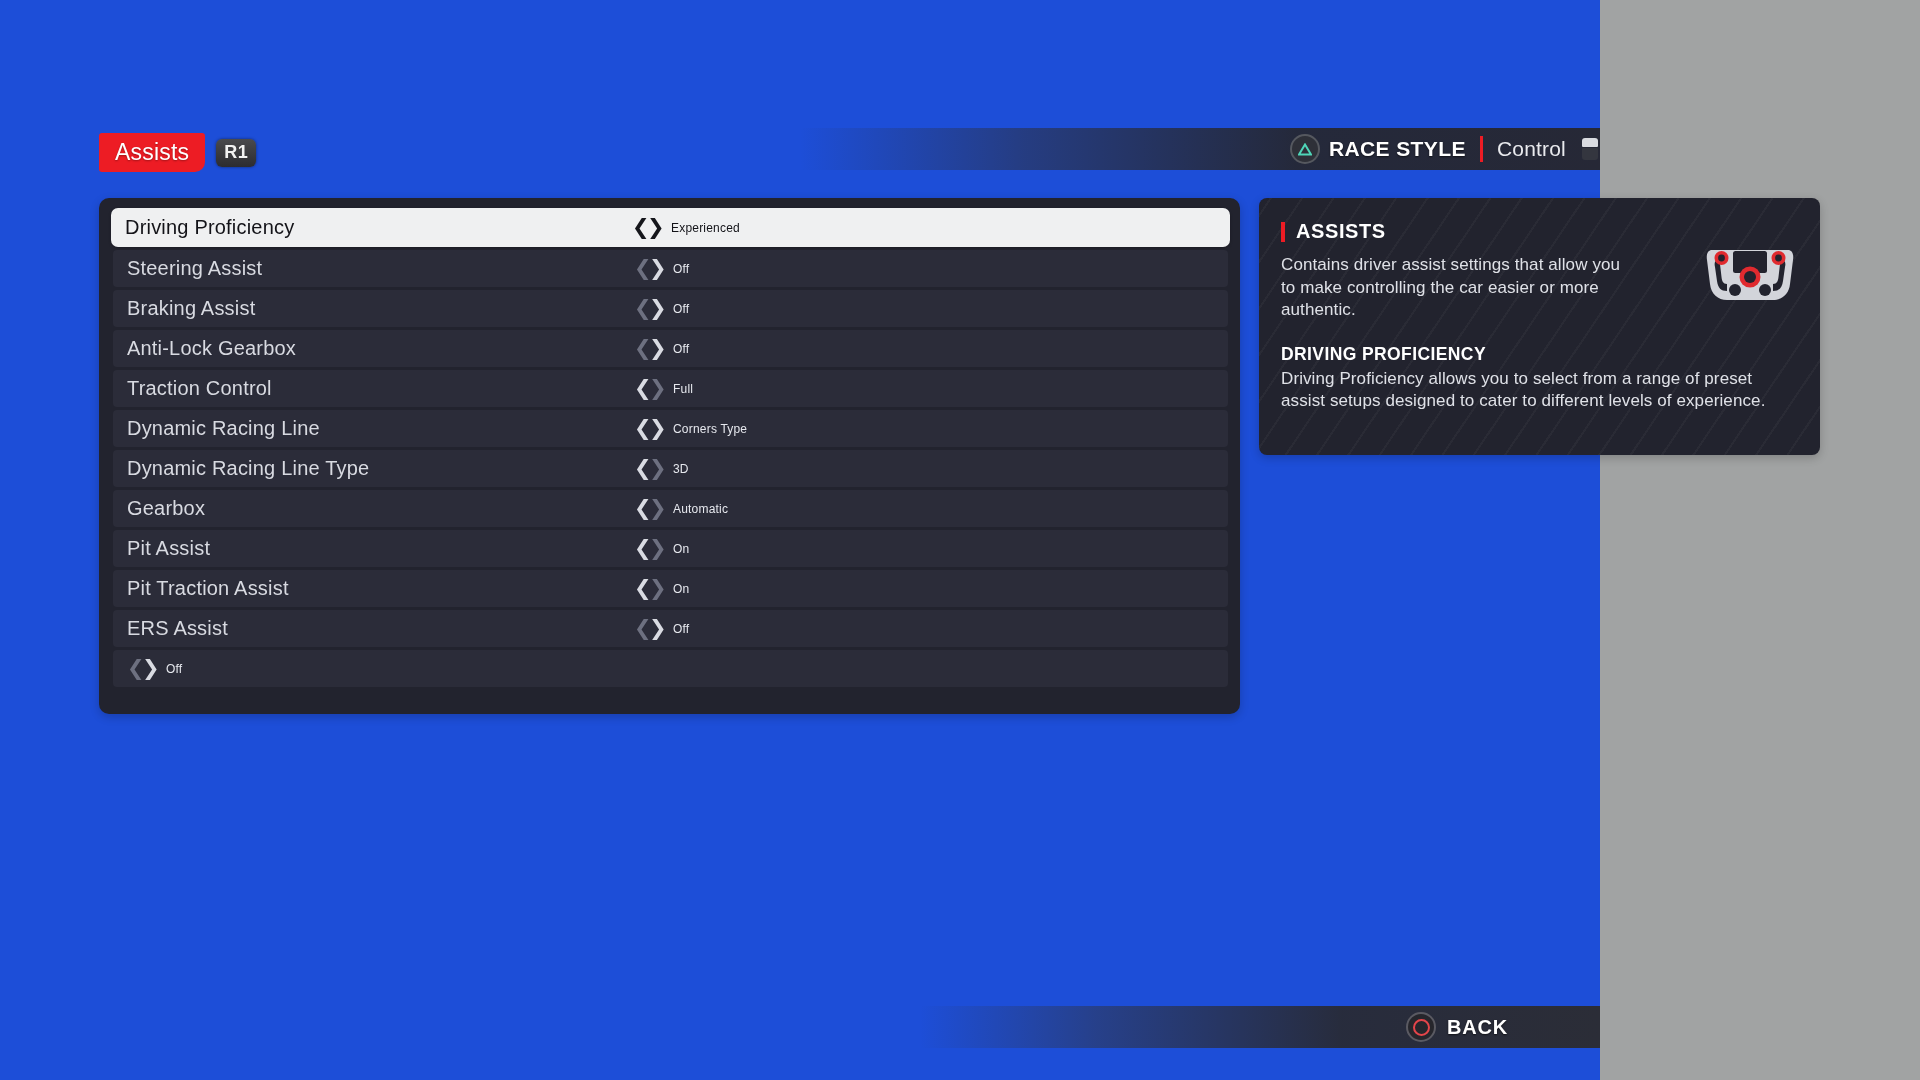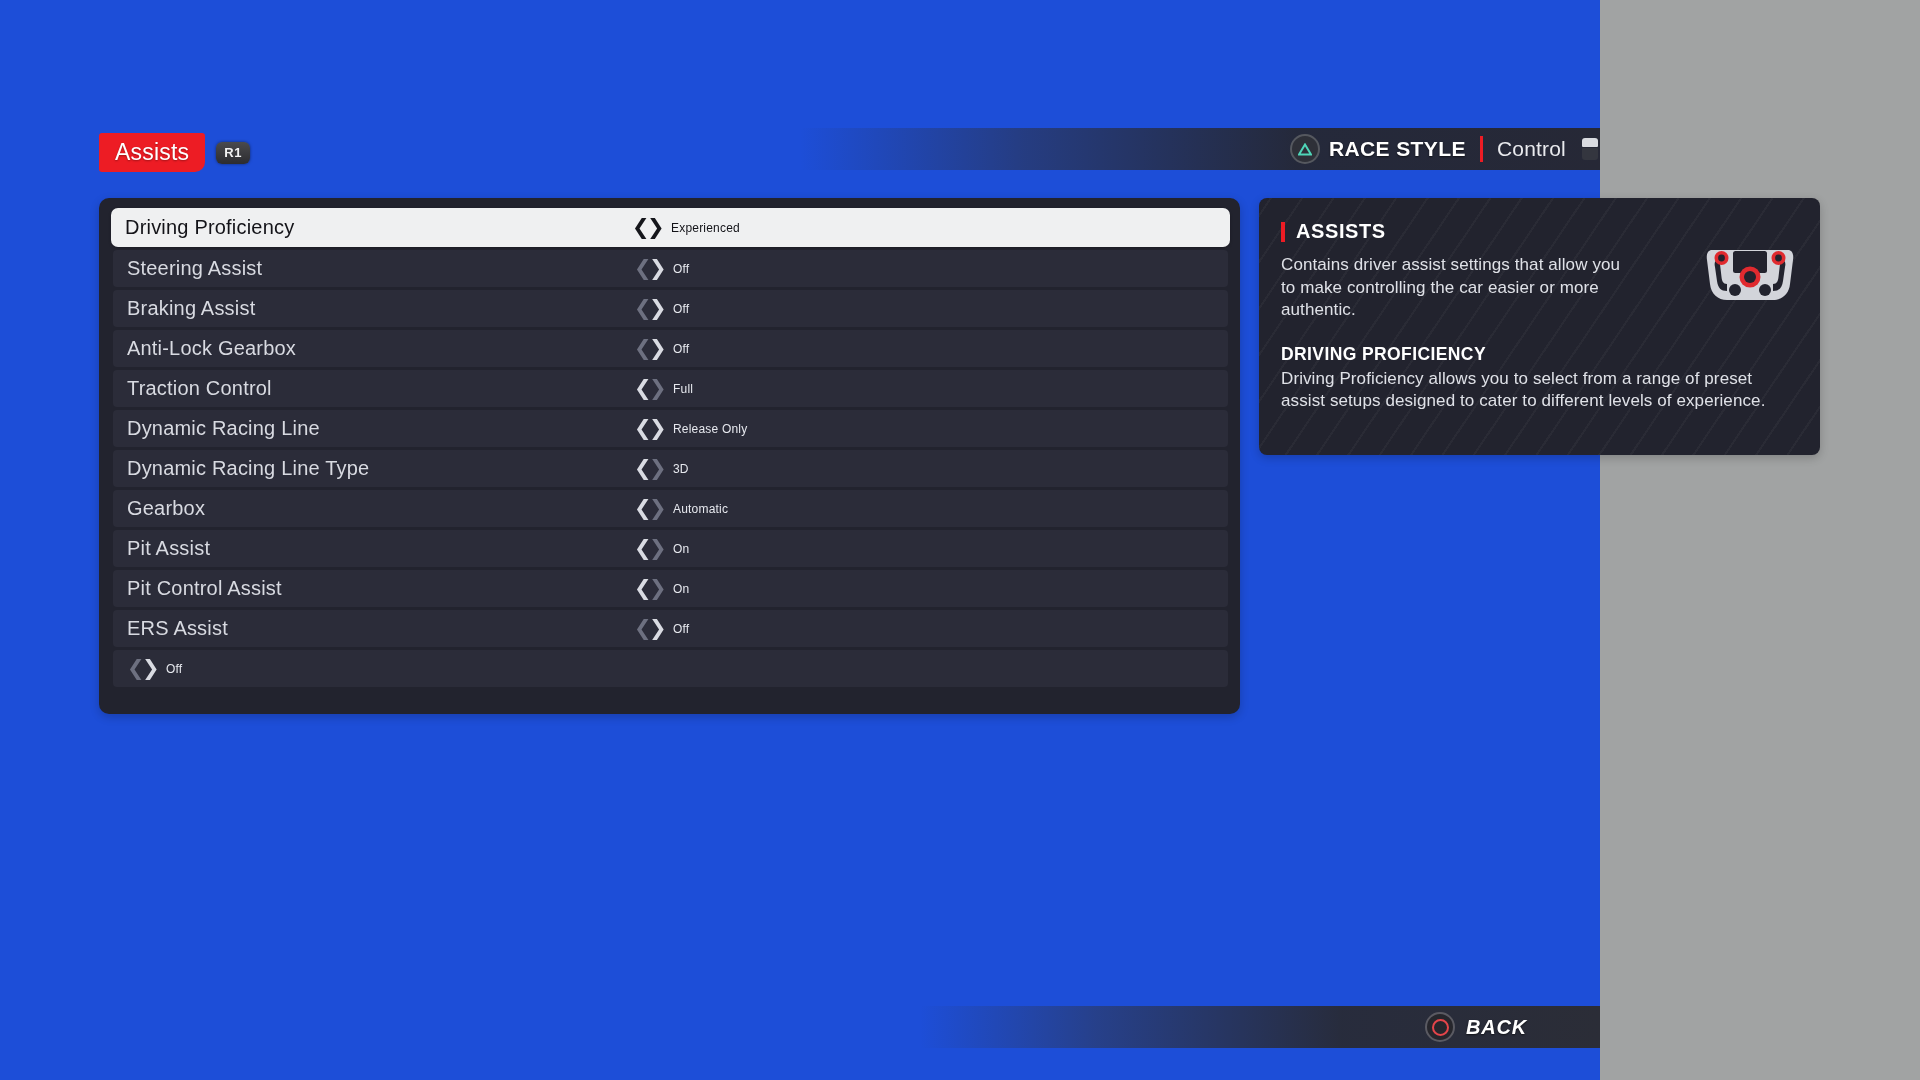--- a/index.html
+++ b/index.html
@@ -34,21 +34,21 @@
     font-size: 23px;
     letter-spacing: 0.2px;
     padding: 6px 16px 7px 16px;
     border-radius: 3px 3px 10px 3px;
     line-height: 1.15;
     text-shadow: 0 1px 2px rgba(0,0,0,.35);
   }
   .pad-badge {
     background: linear-gradient(#4a4a4d, #2c2c30);
     color: #f2f2f2;
-    font-size: 13px;
+    font-size: 18px;
     font-weight: bold;
     letter-spacing: 0.5px;
     border-radius: 6px;
     padding: 3px 8px 4px 8px;
     box-shadow: 0 0 3px rgba(0,0,0,.5);
   }
 
   
   .racestyle-bar {
     position: absolute;
@@ -256,22 +256,21 @@
     height: 42px;
     width: 680px;
     display: flex;
     align-items: center;
     justify-content: flex-end;
     background: linear-gradient(to right, rgba(45,47,56,0) 0%, rgba(48,50,60,0.5) 26%, rgba(40,42,52,0.95) 62%, #2b2d37 100%);
   }
   .back-inner {
     display: flex;
     align-items: center;
-    padding-right: 73px;
-    font-style: italic;
+    padding-right: 92px;
   }
   .ps-circle {
     width: 26px; height: 26px;
     border-radius: 50%;
     background: #26262c;
     border: 2px solid #5a5a62;
     display: inline-flex;
     align-items: center;
     justify-content: center;
     margin-right: 11px;
@@ -356,21 +355,21 @@
             <span class="chev">❮</span>
             <span class="chev dim">❯</span>
             <span class="row-value">Full</span>
           </span>
         </div>
         <div class="row">
           <span class="row-label">Dynamic Racing Line</span>
           <span class="row-value-wrap">
             <span class="chev">❮</span>
             <span class="chev">❯</span>
-            <span class="row-value">Release Only</span>
+            <span class="row-value">Corners Type</span>
           </span>
         </div>
         <div class="row">
           <span class="row-label">Dynamic Racing Line Type</span>
           <span class="row-value-wrap">
             <span class="chev">❮</span>
             <span class="chev dim">❯</span>
             <span class="row-value">3D</span>
           </span>
         </div>
@@ -384,21 +383,21 @@
         </div>
         <div class="row">
           <span class="row-label">Pit Assist</span>
           <span class="row-value-wrap">
             <span class="chev">❮</span>
             <span class="chev dim">❯</span>
             <span class="row-value">On</span>
           </span>
         </div>
         <div class="row">
-          <span class="row-label">Pit Control Assist</span>
+          <span class="row-label">Pit Traction Assist</span>
           <span class="row-value-wrap">
             <span class="chev">❮</span>
             <span class="chev dim">❯</span>
             <span class="row-value">On</span>
           </span>
         </div>
         <div class="row">
           <span class="row-label">ERS Assist</span>
           <span class="row-value-wrap">
             <span class="chev dim">❮</span>

